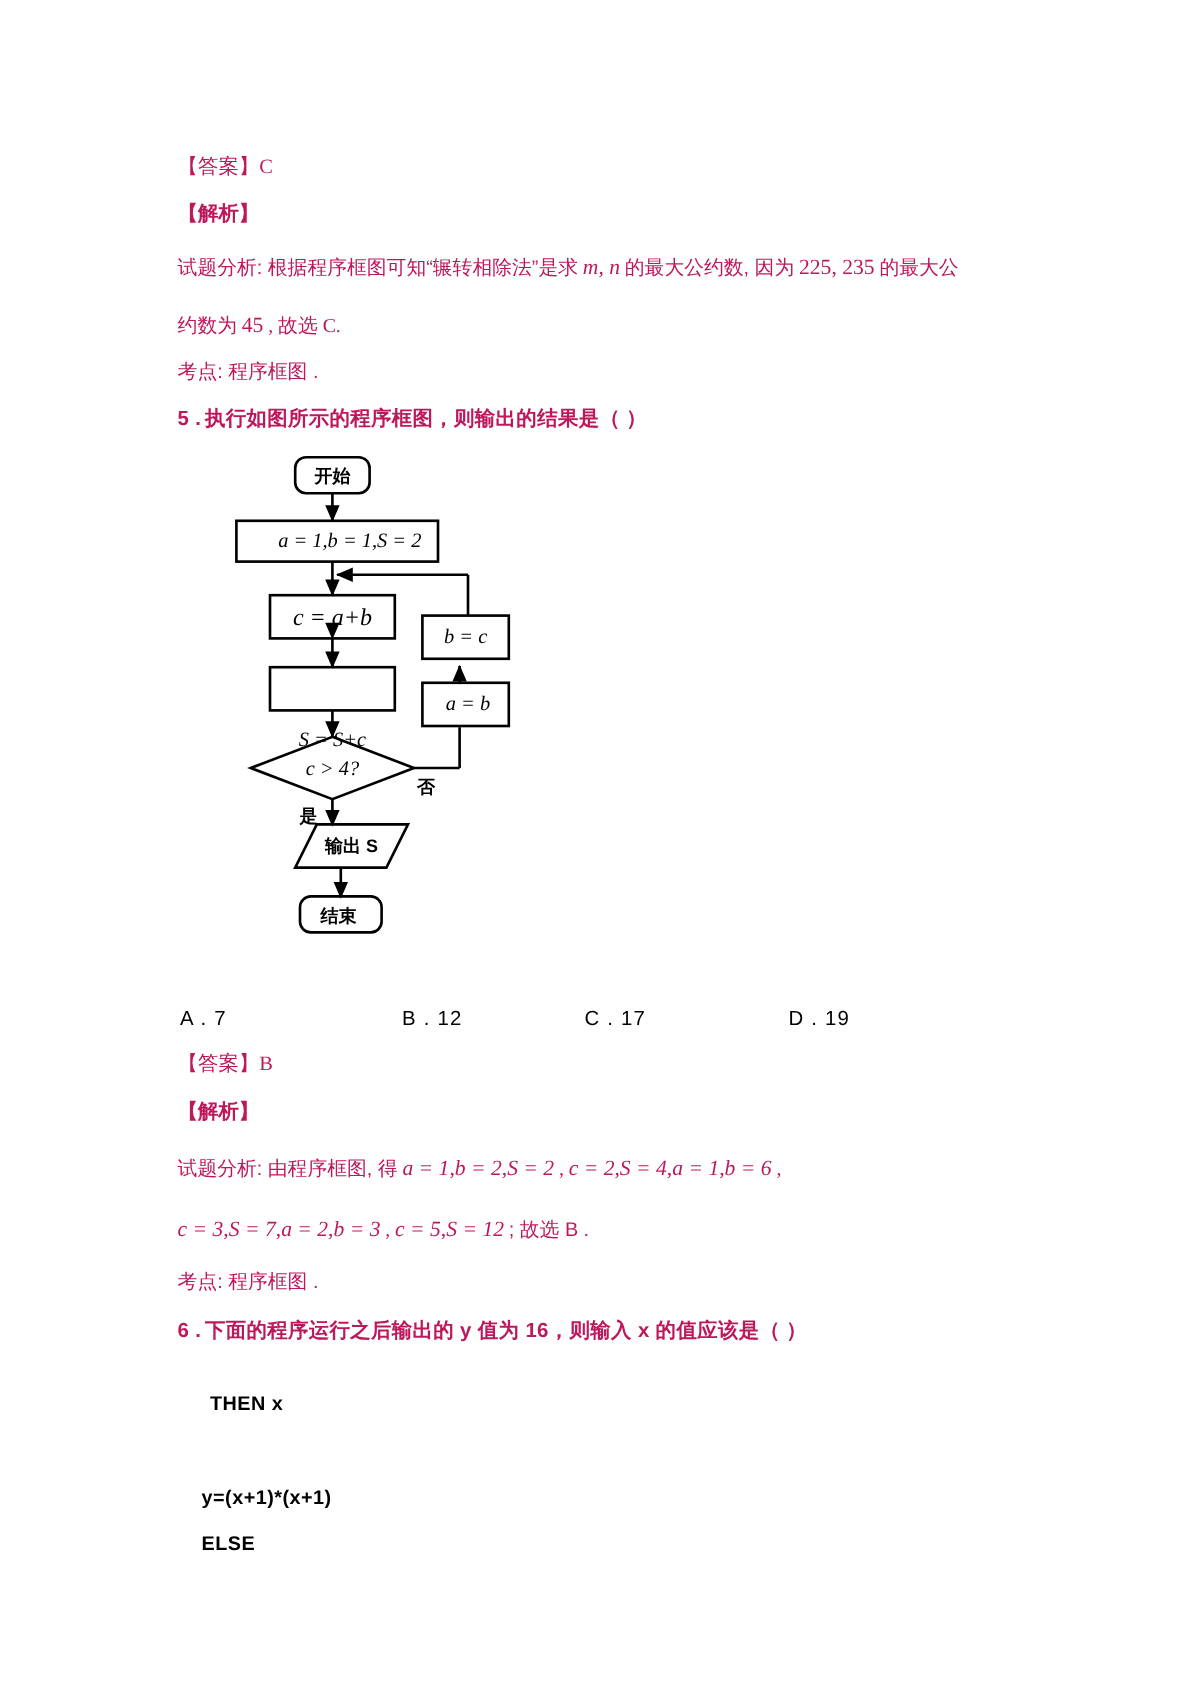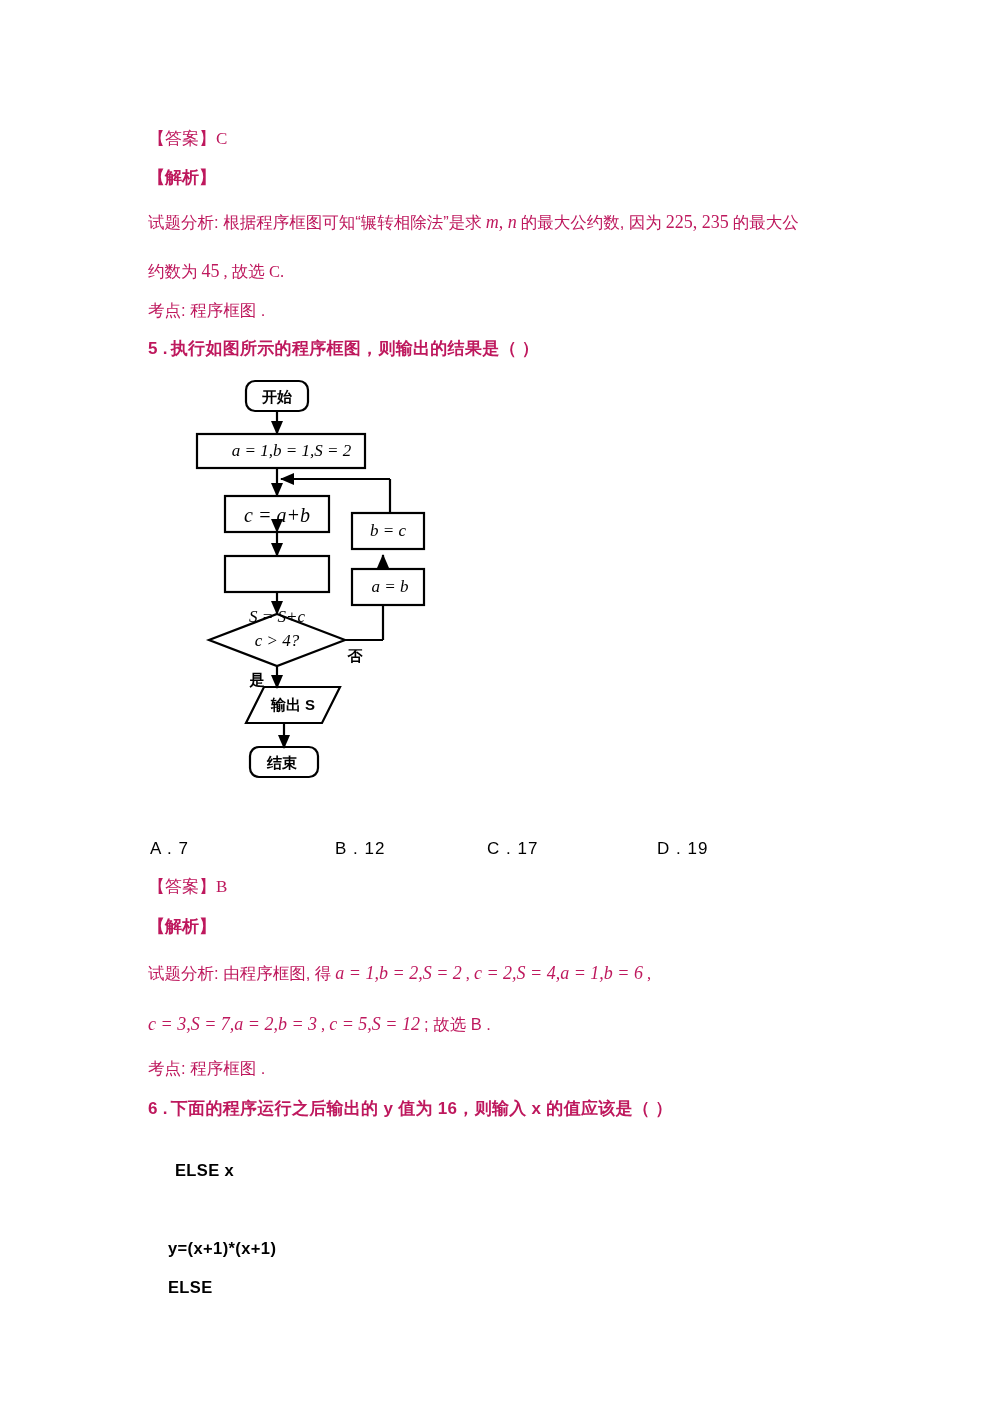--- a/index.html
+++ b/index.html
@@ -227,21 +227,21 @@
 
   <div class="line" style="top:1060px; font-size:16.5px;">
     <span>考点: 程序框图 .</span>
   </div>
 
   <div class="line qhead" style="top:1100px;">
     <span>6 .</span><span style="padding-left:3px;">下面的程序运行之后输出的 y 值为 16，则输入 x 的值应该是（ ）</span>
   </div>
 
   <div class="code" style="left:150px; top:1142px;">
-    <span> ELSE x</span>
+    <span> THEN x</span>
   </div>
   <div class="code" style="left:148px; top:1220px;">
     <span>y=(x+1)*(x+1)</span>
   </div>
   <div class="code" style="left:148px; top:1259px;">
     <span>ELSE</span>
   </div>
 
 </div>
 

